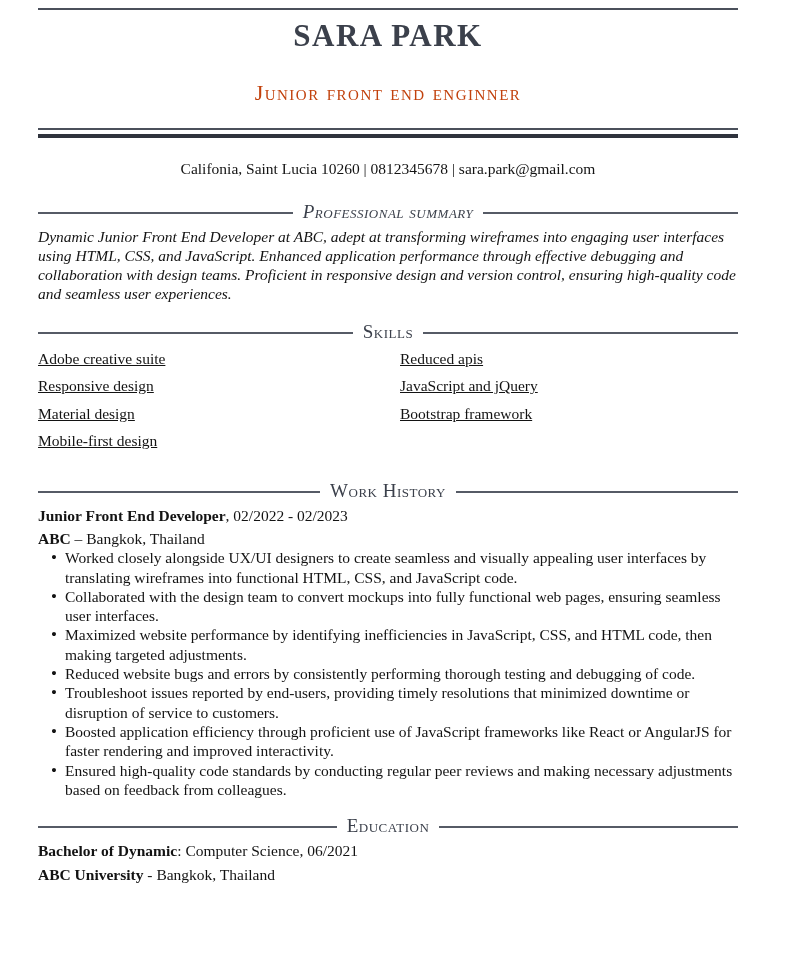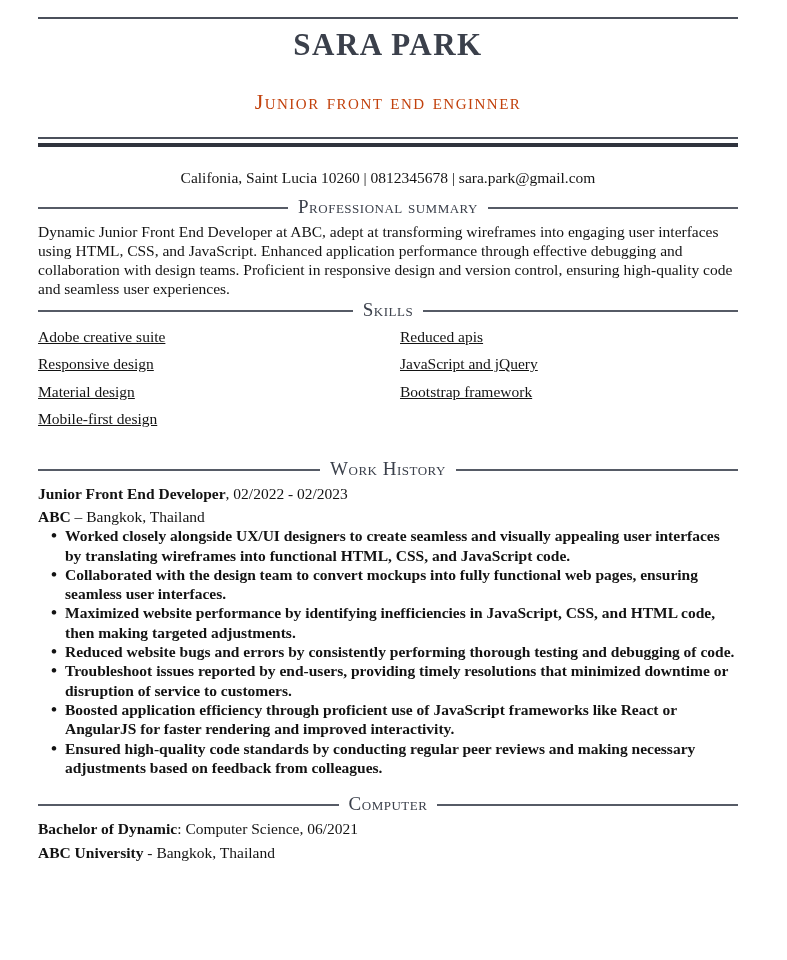--- a/index.html
+++ b/index.html
@@ -5,21 +5,21 @@
   * { box-sizing: border-box; }
   html, body { margin: 0; padding: 0; }
   body {
     width: 787px;
     height: 960px;
     background: #ffffff;
     font-family: "Liberation Serif", serif;
     color: #131313;
     overflow: hidden;
   }
-  .page { padding: 17px 49px 0 38px; }
+  .page { padding: 8px 49px 0 38px; }
 
   .top-rule { height: 2px; background: #4b505b; }
 
   .name {
     margin-top: 8px;
     text-align: center;
     font-size: 31px;
     font-weight: 700;
     letter-spacing: 1.5px;
     line-height: 36px;
@@ -51,33 +51,33 @@
   .sec-heading .rule { flex: 1; height: 2px; background: #565b66; margin-top: 2px; }
   .sec-title {
     font-variant: small-caps;
     font-size: 19px;
     letter-spacing: 0.5px;
     line-height: 22px;
     white-space: nowrap;
     color: #3b404b;
   }
 
-  .sec-summary { margin-top: 8px; }
+  .sec-summary { margin-top: 22px; font-style: italic; }
   .summary-text { margin: 4px 0 0; font-size: 15.5px; line-height: 19.3px; }
 
-  .sec-skills { }
+  .sec-skills { margin-top: 17px; }
   .skills-grid { display: flex; margin-top: 6px; }
   .skills-col { list-style: none; margin: 0; padding: 0; }
   .skills-col.left { width: 362px; }
   .skills-col li { font-size: 15.5px; line-height: 19px; margin-bottom: 8.5px; text-decoration: underline; }
 
   .sec-work { margin-top: 21px; }
   .job-line { margin: 4px 0 0; font-size: 15.5px; line-height: 19.3px; }
   .bold { font-weight: 700; }
-  .bullets { list-style: none; margin: 0; padding: 0; font-weight: bold; }
+  .bullets { list-style: none; margin: 0; padding: 0; }
   .bullets li {
     position: relative;
     padding-left: 27px;
     font-size: 15.5px;
     line-height: 19.3px;
   }
   .bullets li::before {
     content: "\2022";
     position: absolute;
     left: 13px;
@@ -155,20 +155,20 @@
         <li>Reduced website bugs and errors by consistently performing thorough testing and debugging of code.</li>
         <li>Troubleshoot issues reported by end-users, providing timely resolutions that minimized downtime or disruption of service to customers.</li>
         <li>Boosted application efficiency through proficient use of JavaScript frameworks like React or AngularJS for faster rendering and improved interactivity.</li>
         <li>Ensured high-quality code standards by conducting regular peer reviews and making necessary adjustments based on feedback from colleagues.</li>
       </ul>
   </section>
 
   <section class="sec-education">
     <div class="sec-heading">
       <span class="rule"></span>
-      <span class="sec-title">Computer</span>
+      <span class="sec-title">Education</span>
       <span class="rule"></span>
     </div>
     <p class="edu-line"><span class="bold">Bachelor of Dynamic</span><span>: Computer Science, 06/2021</span></p>
     <p class="edu-line"><span class="bold">ABC University</span><span> - Bangkok, Thailand</span></p>
   </section>
 
 </div>
 
 </body></html>

